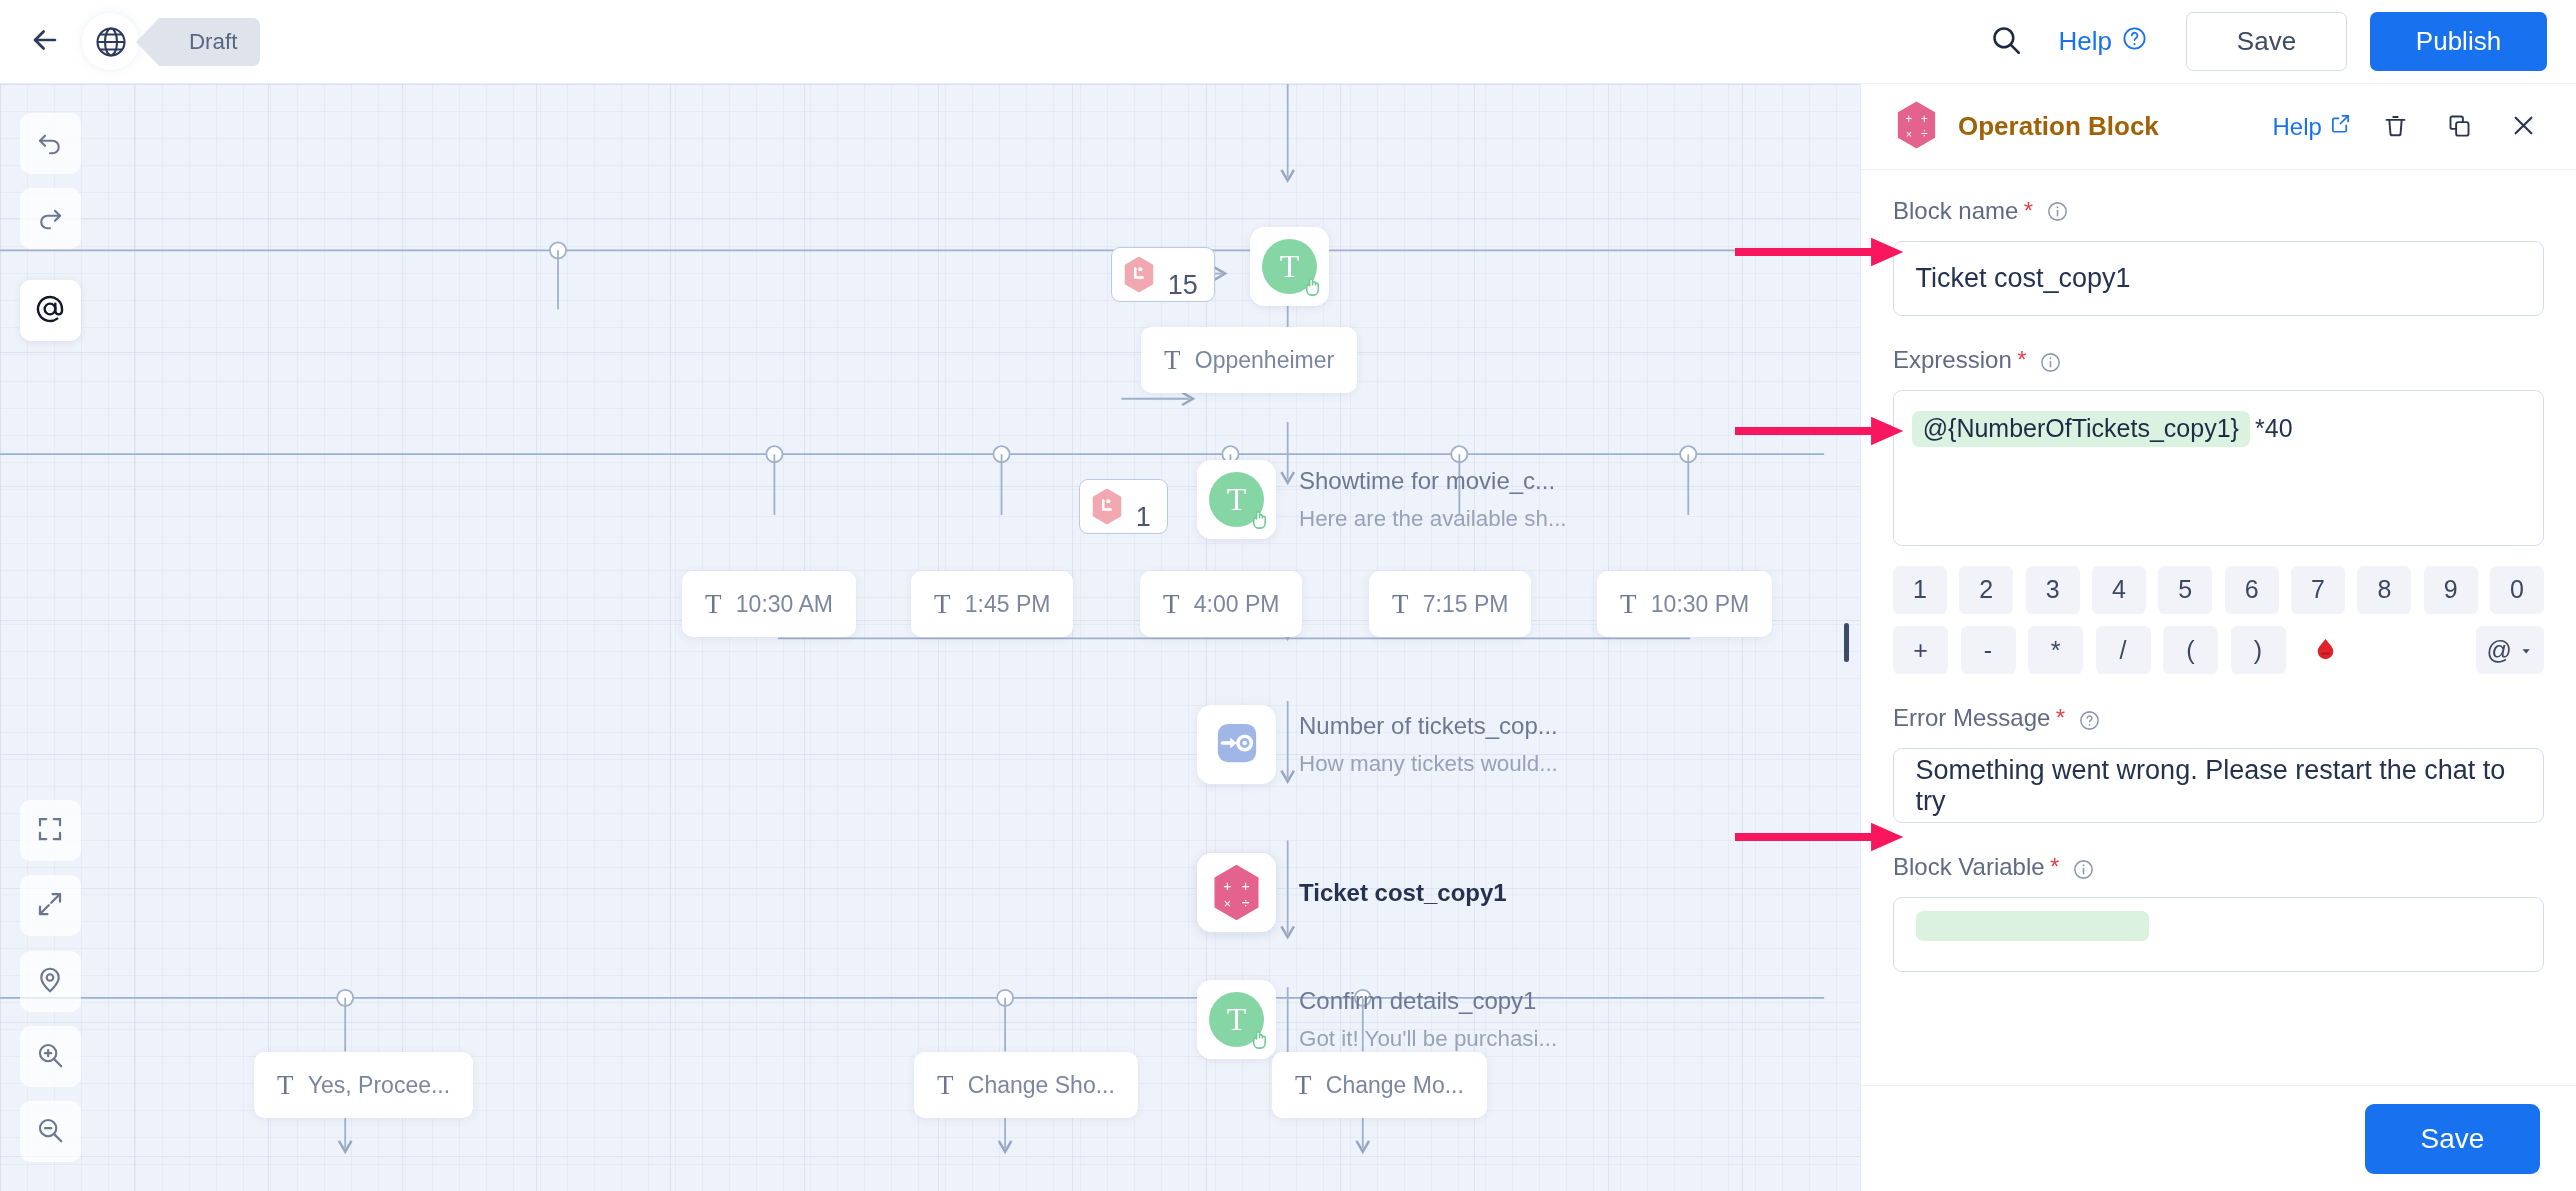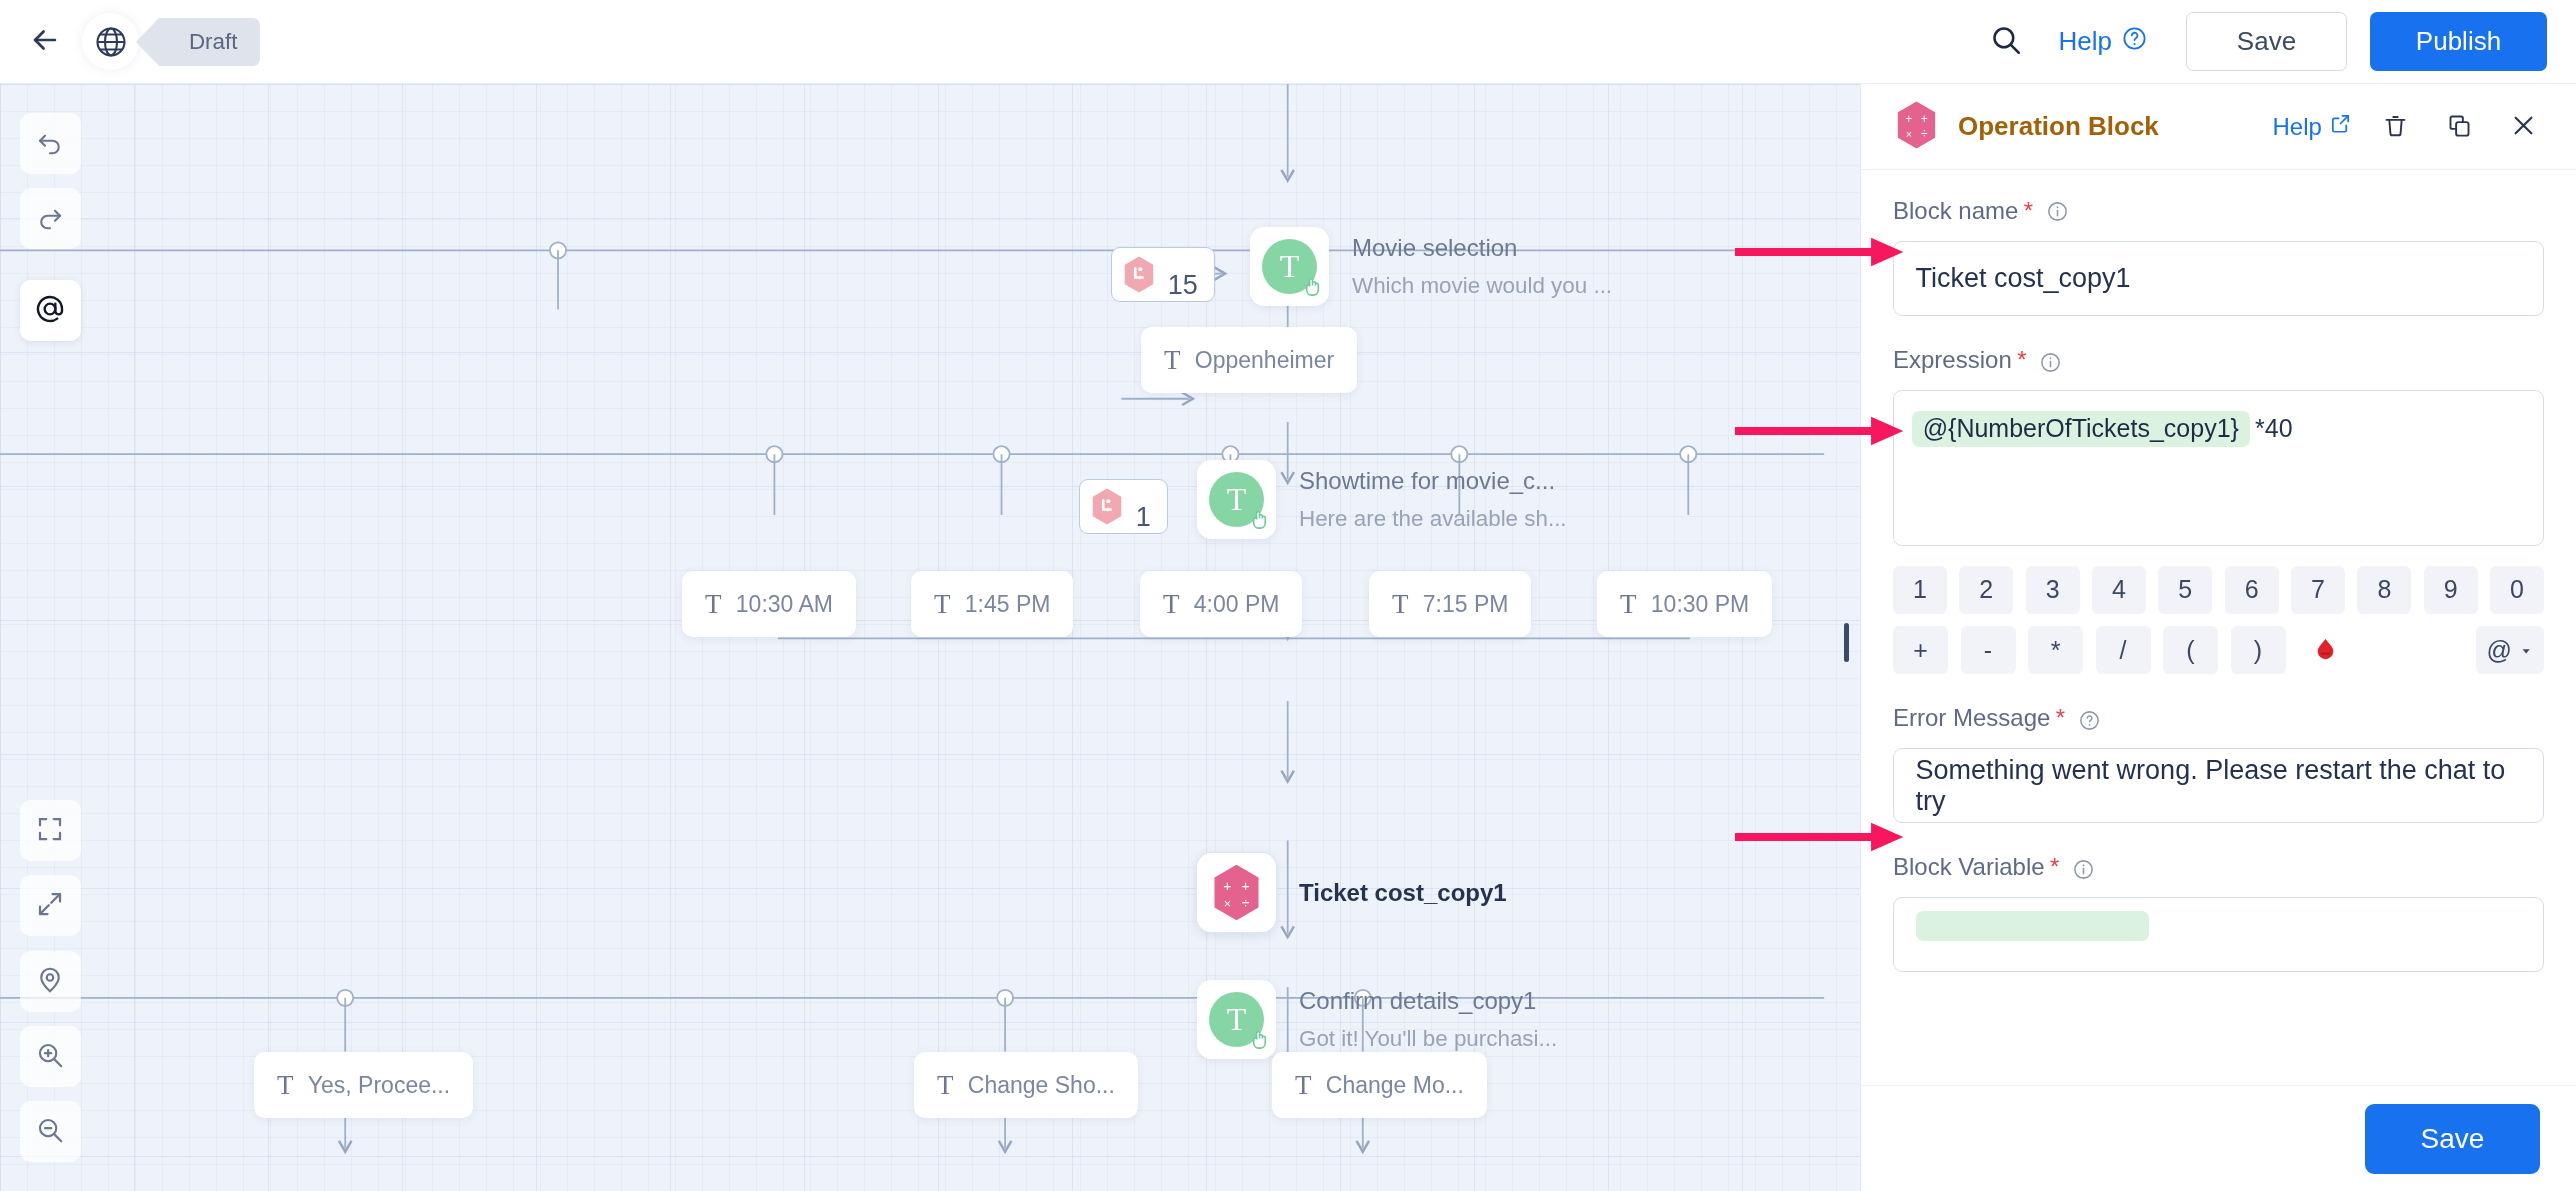--- a/index.html
+++ b/index.html
@@ -389,24 +389,20 @@
     <div class="node-card">
       <div class="av-green">
         <span class="tglyph">T</span>
         <span class="hand">
           <svg width="23" height="23" viewBox="0 0 24 24" fill="#ffffff" stroke="#6ec995" stroke-width="1.6">
               <path d="M9 11V5.5a1.5 1.5 0 013 0V11V8.5a1.5 1.5 0 013 0V11v-1a1.5 1.5 0 013 0v6a5 5 0 01-5 5h-2a5 5 0 01-5-5v-4a1.5 1.5 0 013 0z"></path>
             </svg>
         </span>
       </div>
     </div>
-    <div class="node-text">
-      <div class="node-title">Movie selection</div>
-      <div class="node-sub">Which movie would you ...</div>
-    </div>
   </div>
 
   <div class="chip" style="left:1141px; top:243px;">
     <span class="tg">T</span>
     <span>Oppenheimer</span>
   </div>
 
   <div class="counter" style="left:1079px; top:395px;">
     <span>
       <svg width="36" height="39" viewBox="0 0 24 26">
@@ -450,20 +446,37 @@
   </div>
   <div class="chip" style="left:1369px; top:487px;">
     <span class="tg">T</span>
     <span>7:15 PM</span>
   </div>
   <div class="chip" style="left:1597px; top:487px;">
     <span class="tg">T</span>
     <span>10:30 PM</span>
   </div>
 
+  <div class="node" style="left:1197px; top:621px;">
+    <div class="node-card">
+      <span>
+        <svg width="54" height="54" viewBox="0 0 24 24">
+            <rect x="3.5" y="3.5" width="17" height="17" rx="4.5" fill="#9fb6e6"></rect>
+            <path d="M5.5 12h4.2" stroke="#fff" stroke-width="1.6" stroke-linecap="round"></path>
+            <path d="M9 9.6l2.8 2.4L9 14.4z" fill="#fff"></path>
+            <circle cx="15.4" cy="12" r="3" fill="none" stroke="#fff" stroke-width="1.6"></circle>
+            <circle cx="15.4" cy="12" r="1" fill="#fff"></circle>
+          </svg>
+      </span>
+    </div>
+    <div class="node-text">
+      <div class="node-title">Number of tickets_cop...</div>
+      <div class="node-sub">How many tickets would...</div>
+    </div>
+  </div>
 
   <div class="node" style="left:1197px; top:769px;">
     <div class="node-card sel">
       <span class="hexicon">
         <svg width="55" height="59" viewBox="0 0 24 26">
             <path d="M12 .8l9.7 5.6v13.2L12 25.2 2.3 19.6V6.4z" fill="#e4638e"></path>
             <text x="8" y="12.2" font-size="6.2" fill="#fff" font-family="Liberation Sans, sans-serif" text-anchor="middle">+</text>
             <text x="16" y="12.2" font-size="6.2" fill="#fff" font-family="Liberation Sans, sans-serif" text-anchor="middle">+</text>
             <text x="8" y="20" font-size="5.6" fill="#fff" font-family="Liberation Sans, sans-serif" text-anchor="middle">×</text>
             <text x="16" y="20" font-size="6.2" fill="#fff" font-family="Liberation Sans, sans-serif" text-anchor="middle">÷</text>

